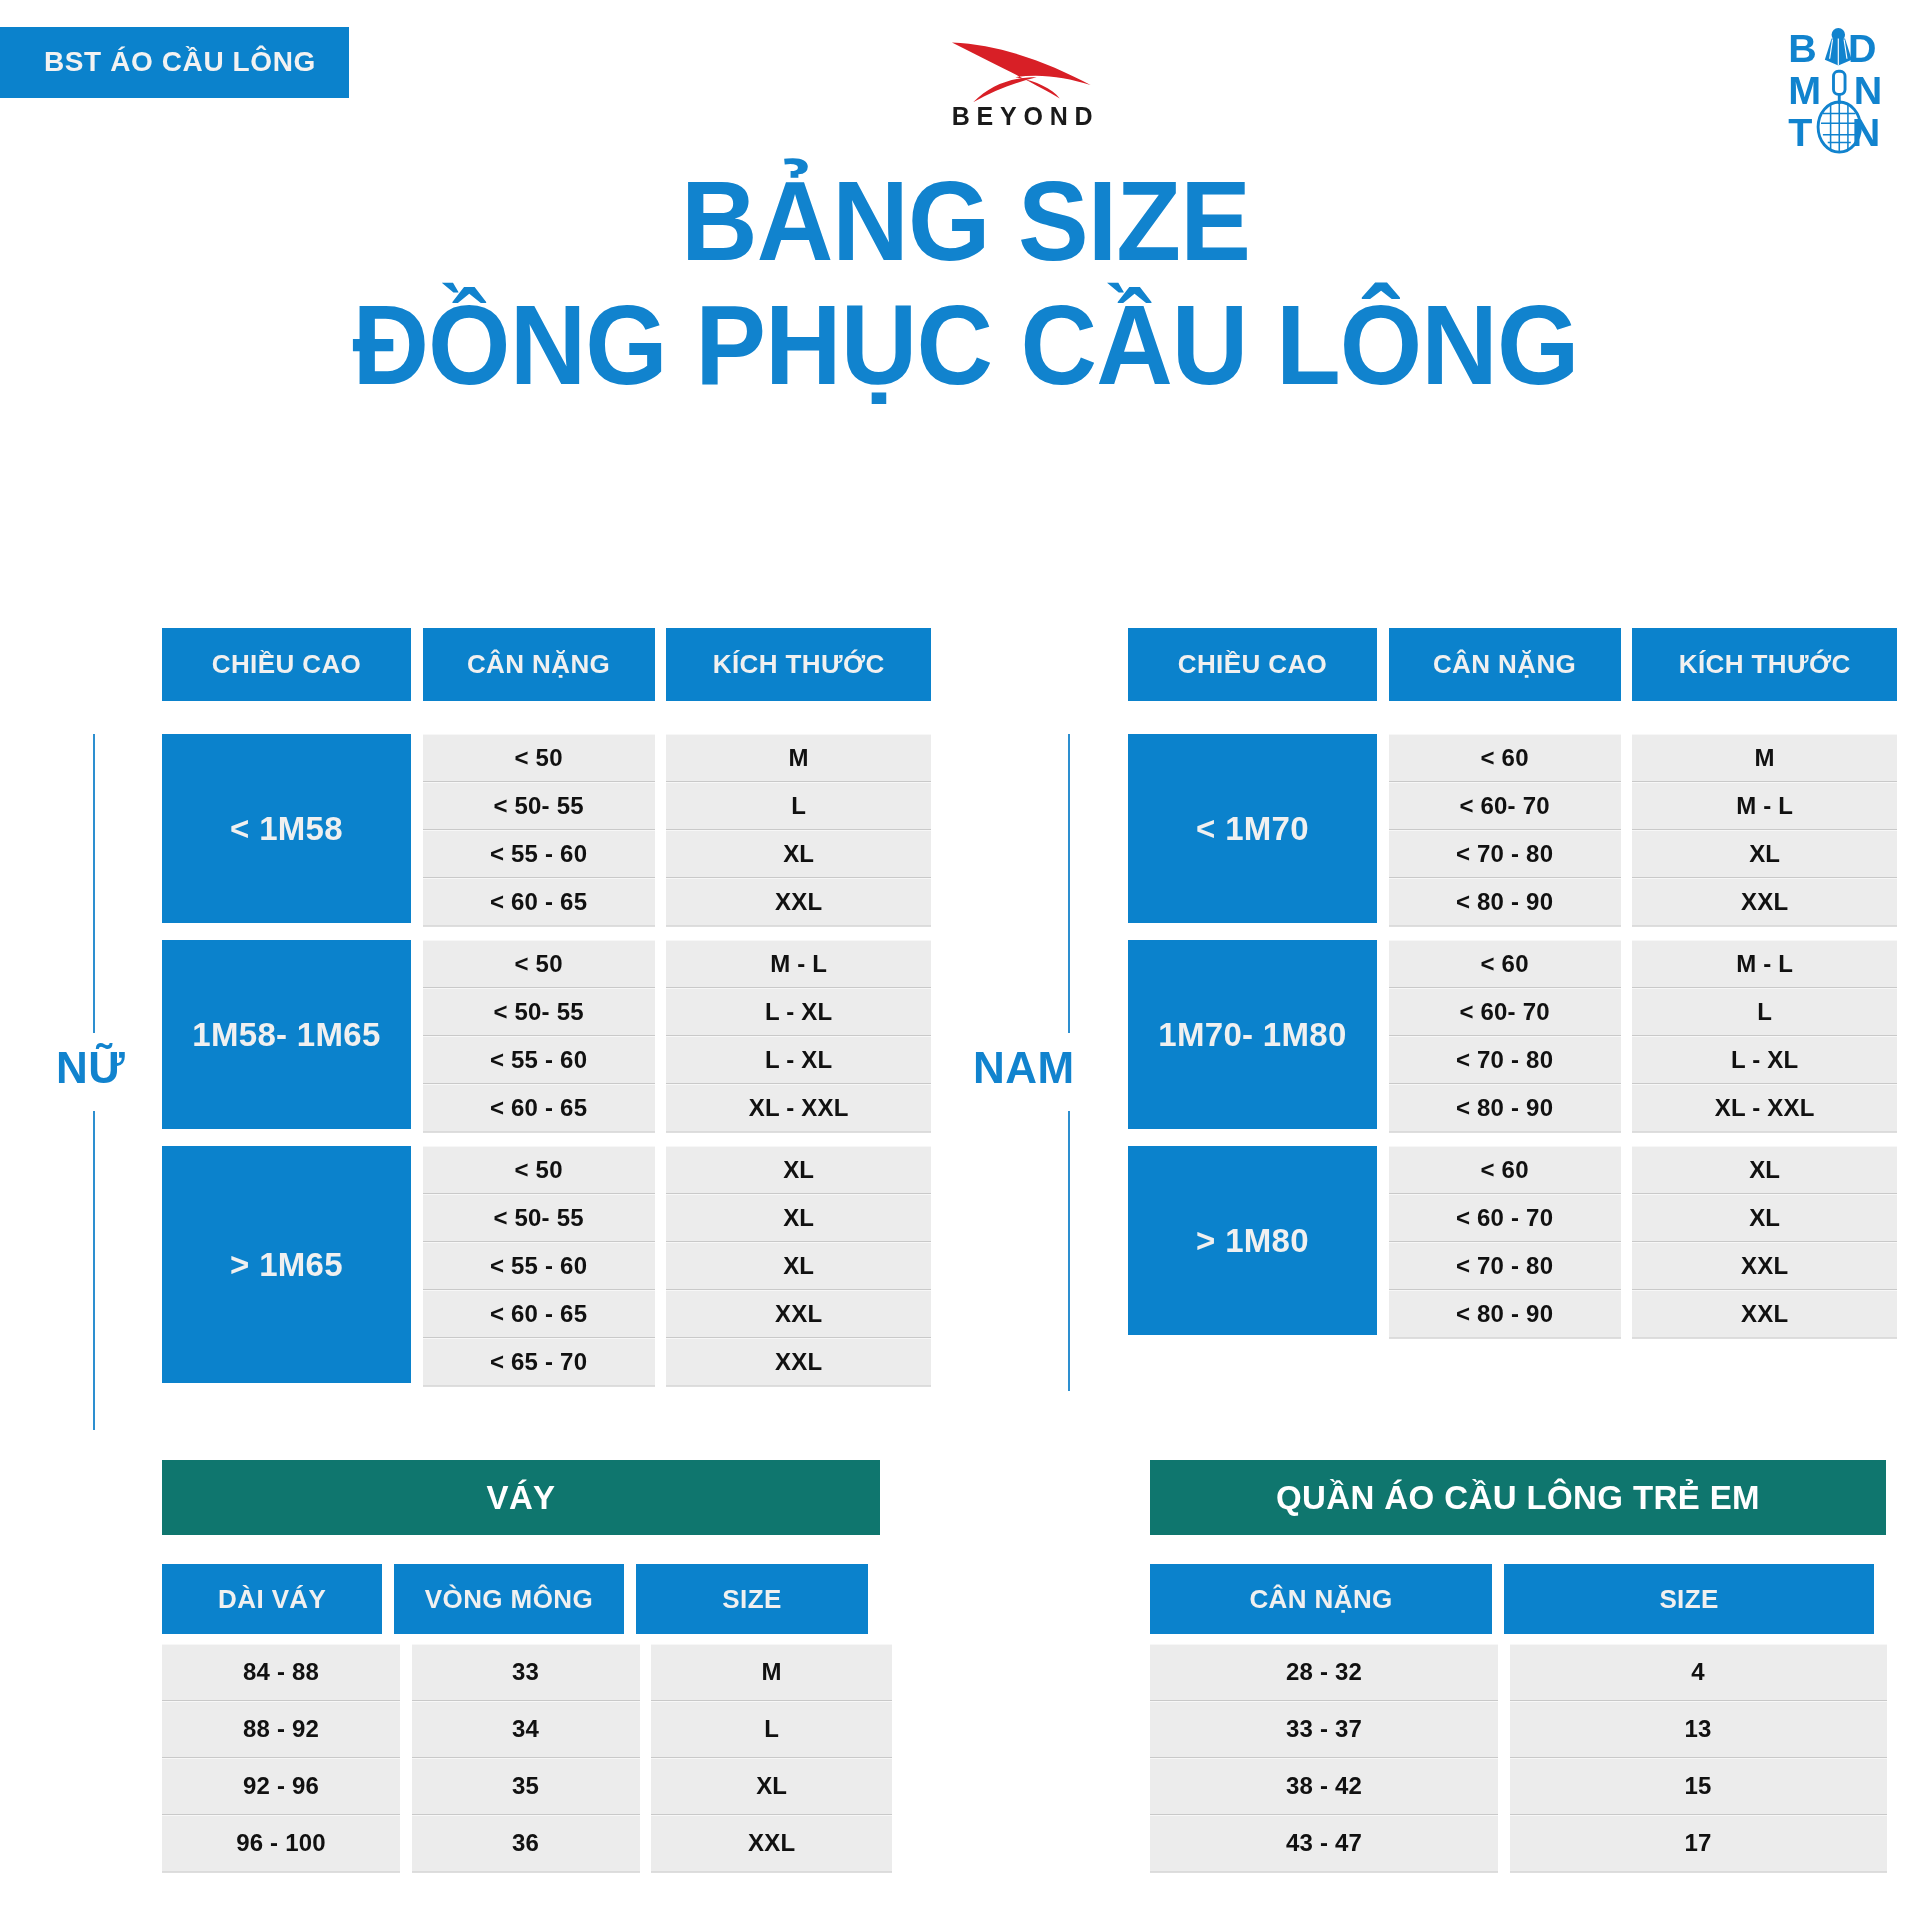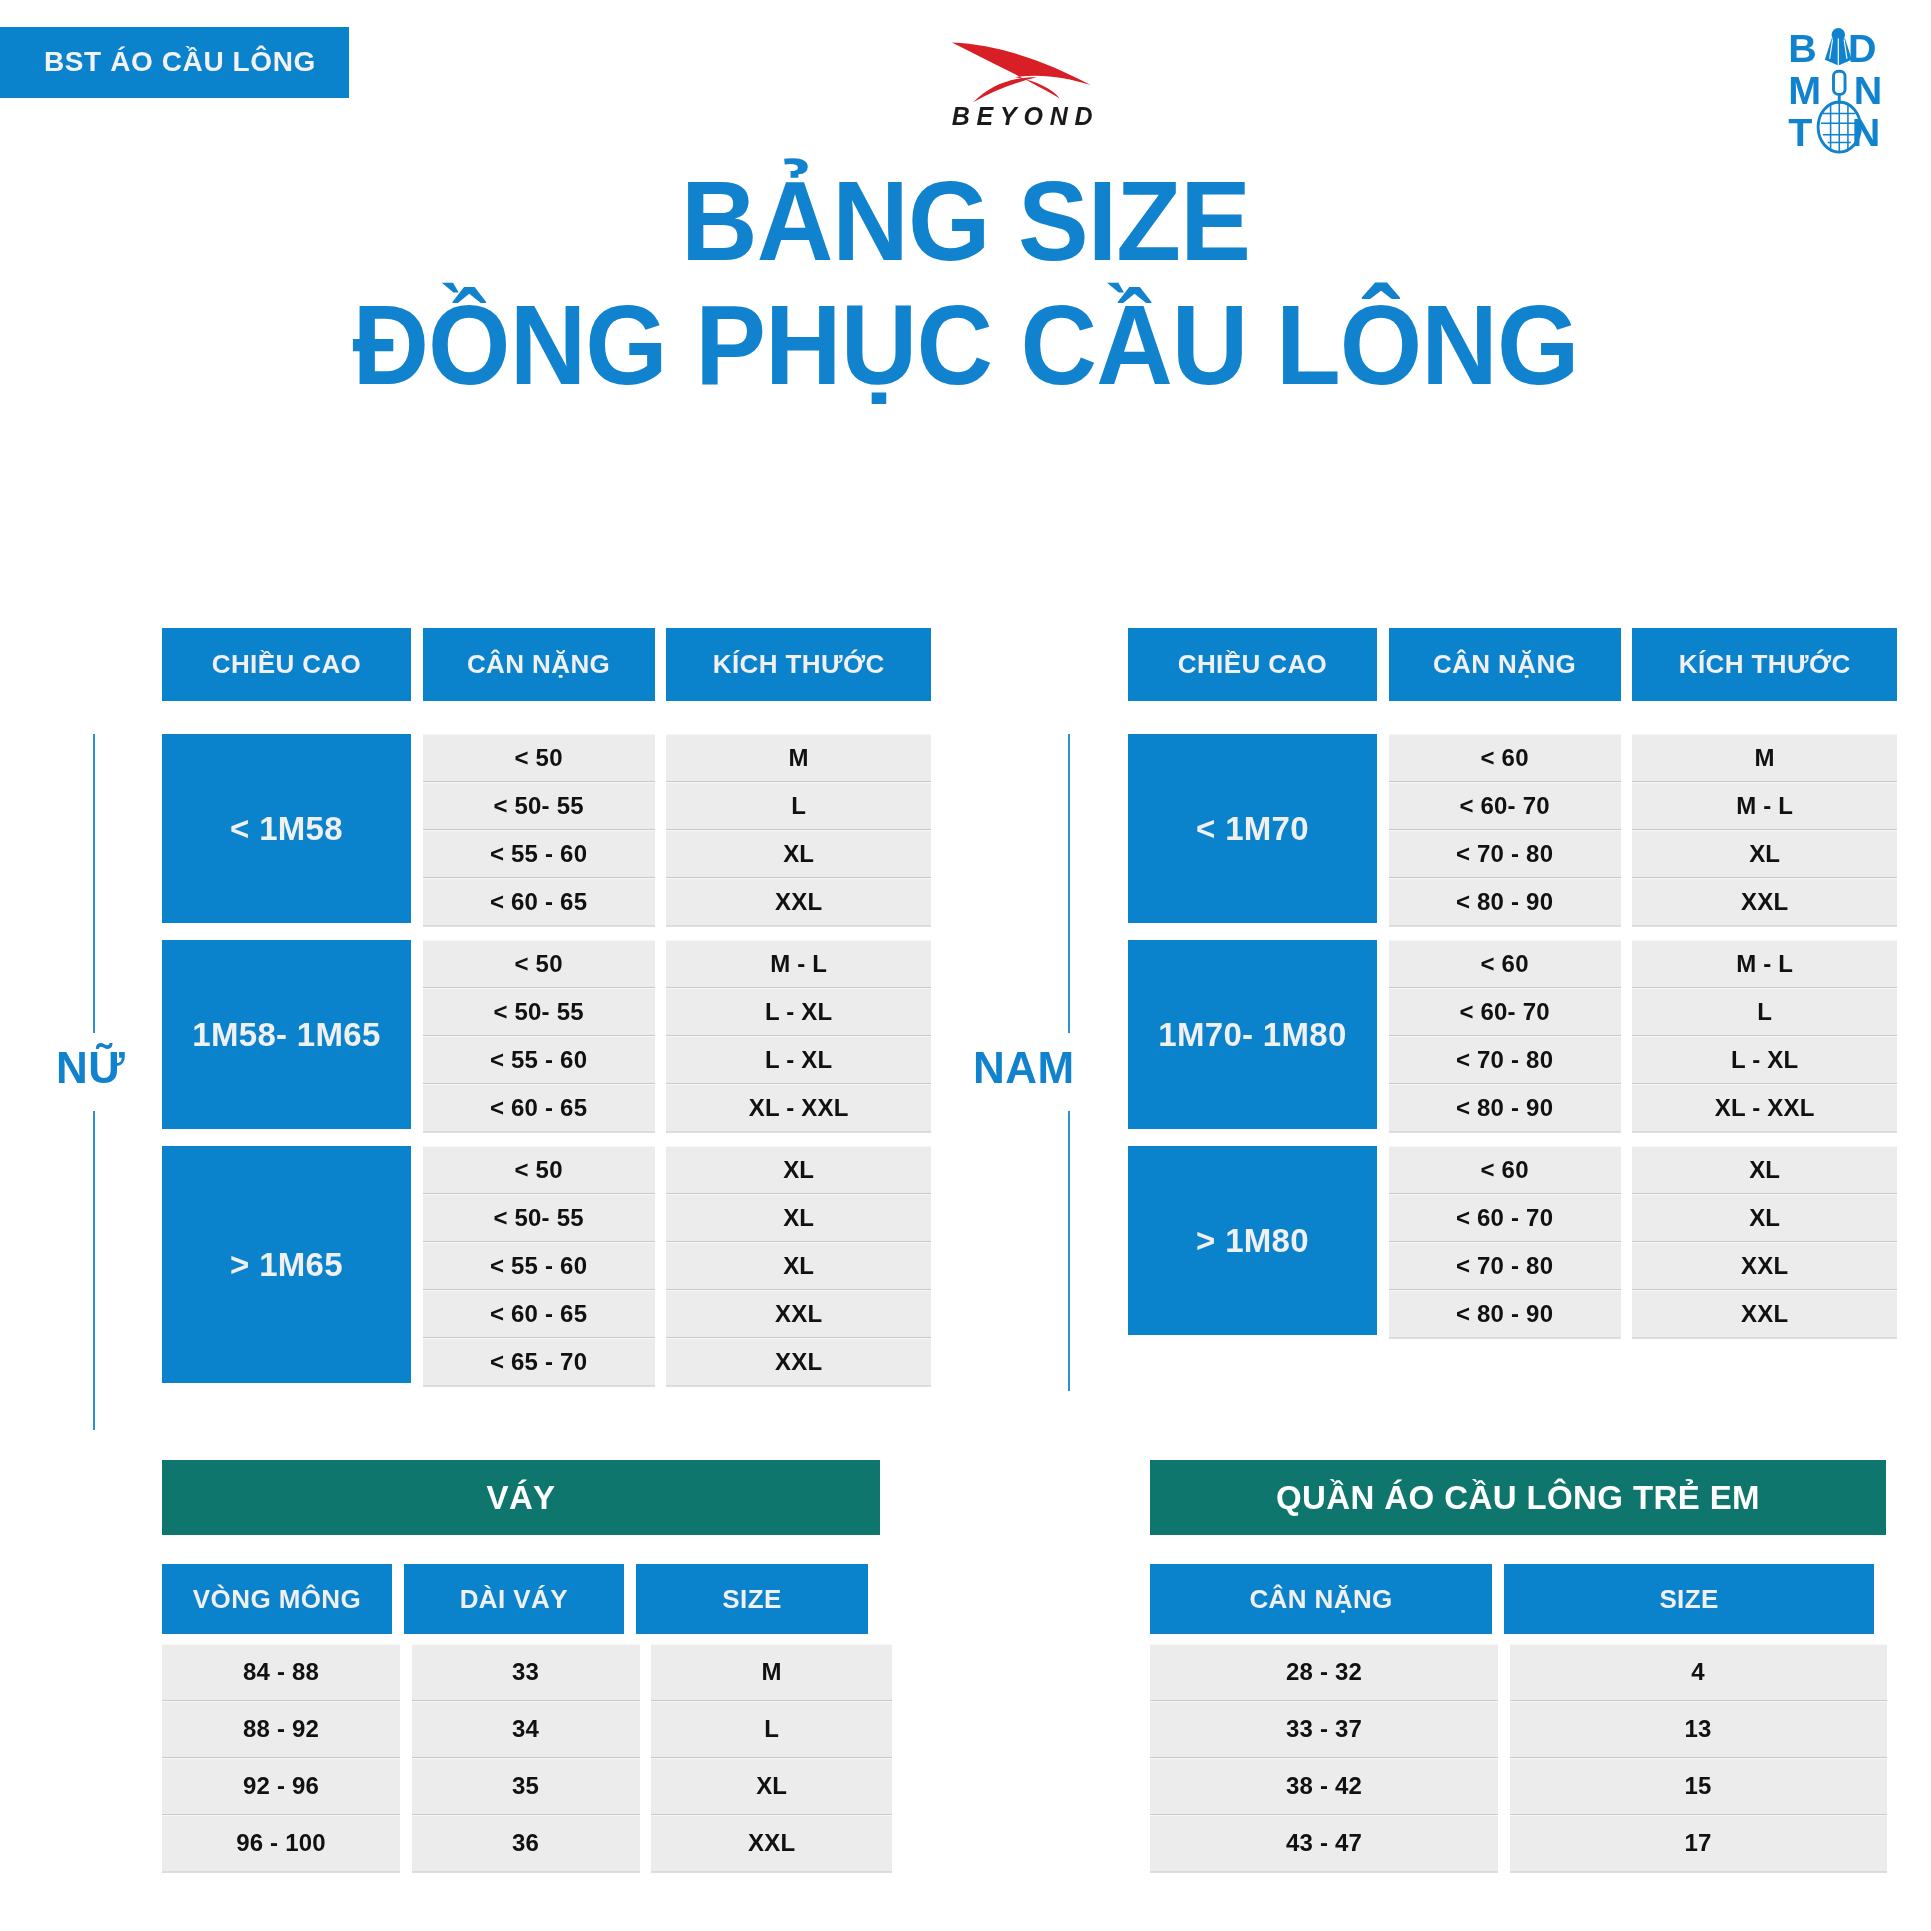--- a/index.html
+++ b/index.html
@@ -23,21 +23,21 @@
     font-family:"Liberation Sans", sans-serif;
   }
 
   .beyond-logo{
     position:absolute;left:944px;top:31px;width:193px;height:106px;
   }
   .beyond-logo svg{display:block;}
   .beyond-word{
     position:absolute;left:7.7px;top:71px;
     font-size:25px;font-weight:bold;color:#1A1A1A;
-    letter-spacing:6.8px;font-style:italic;
+    letter-spacing:6.8px;
     font-family:"Liberation Sans", sans-serif;
   }
 
   .bad-logo{position:absolute;left:1788px;top:27px;width:116px;height:127px;}
 
   
   .title-wrap{position:absolute;left:0;top:164px;width:1931px;text-align:center;}
   .title-1{
     font-size:114px;line-height:1.0;font-weight:bold;color:#1183CE;
     letter-spacing:-1px;
@@ -304,22 +304,22 @@
         <div class="cell" style="height:47px">XXL</div>
         <div class="cell last" style="height:47px">XXL</div>
       </div>
     </div>
   </div>
 
   <div class="btable vay" style="left:162px;top:1460px;width:718px;">
     <div class="bt-title">VÁY</div>
     <div class="bt-gap"></div>
     <div class="bt-subhdr">
+      <div class="sh c2">DÀI VÁY</div>
       <div class="sh c1">VÒNG MÔNG</div>
-      <div class="sh c2">DÀI VÁY</div>
       <div class="sh c3">SIZE</div>
     </div>
     <div class="bt-body">
       <div class="bt-col c1">
         <div class="cell c1" style="width:238px">84 - 88</div>
         <div class="cell c1" style="width:238px">88 - 92</div>
         <div class="cell c1" style="width:238px">92 - 96</div>
         <div class="cell c1 last" style="width:238px">96 - 100</div>
       </div>
       <div class="bt-col c2">

